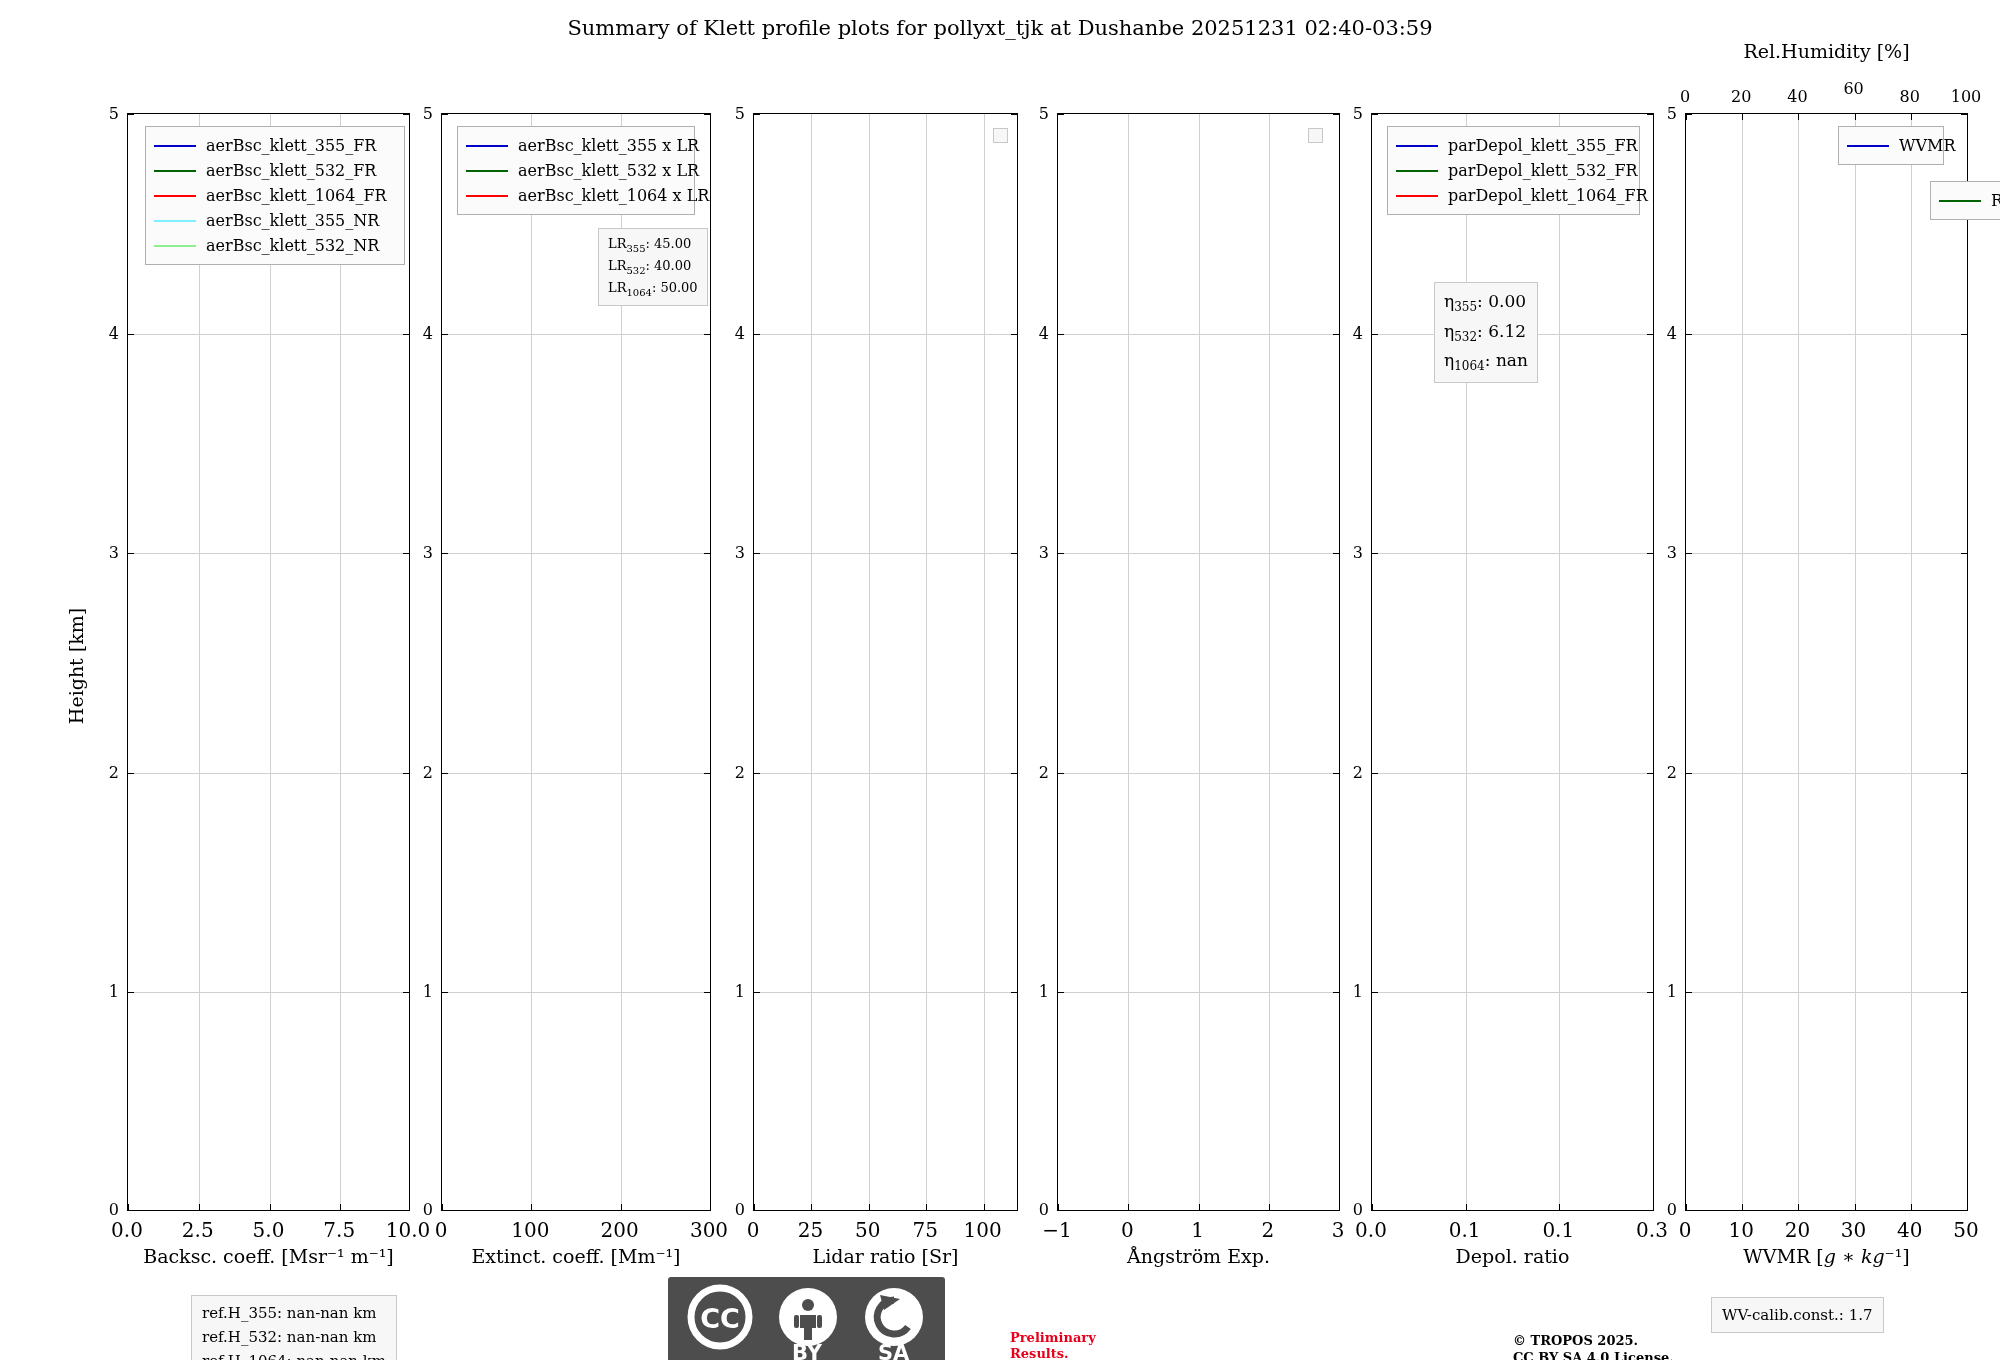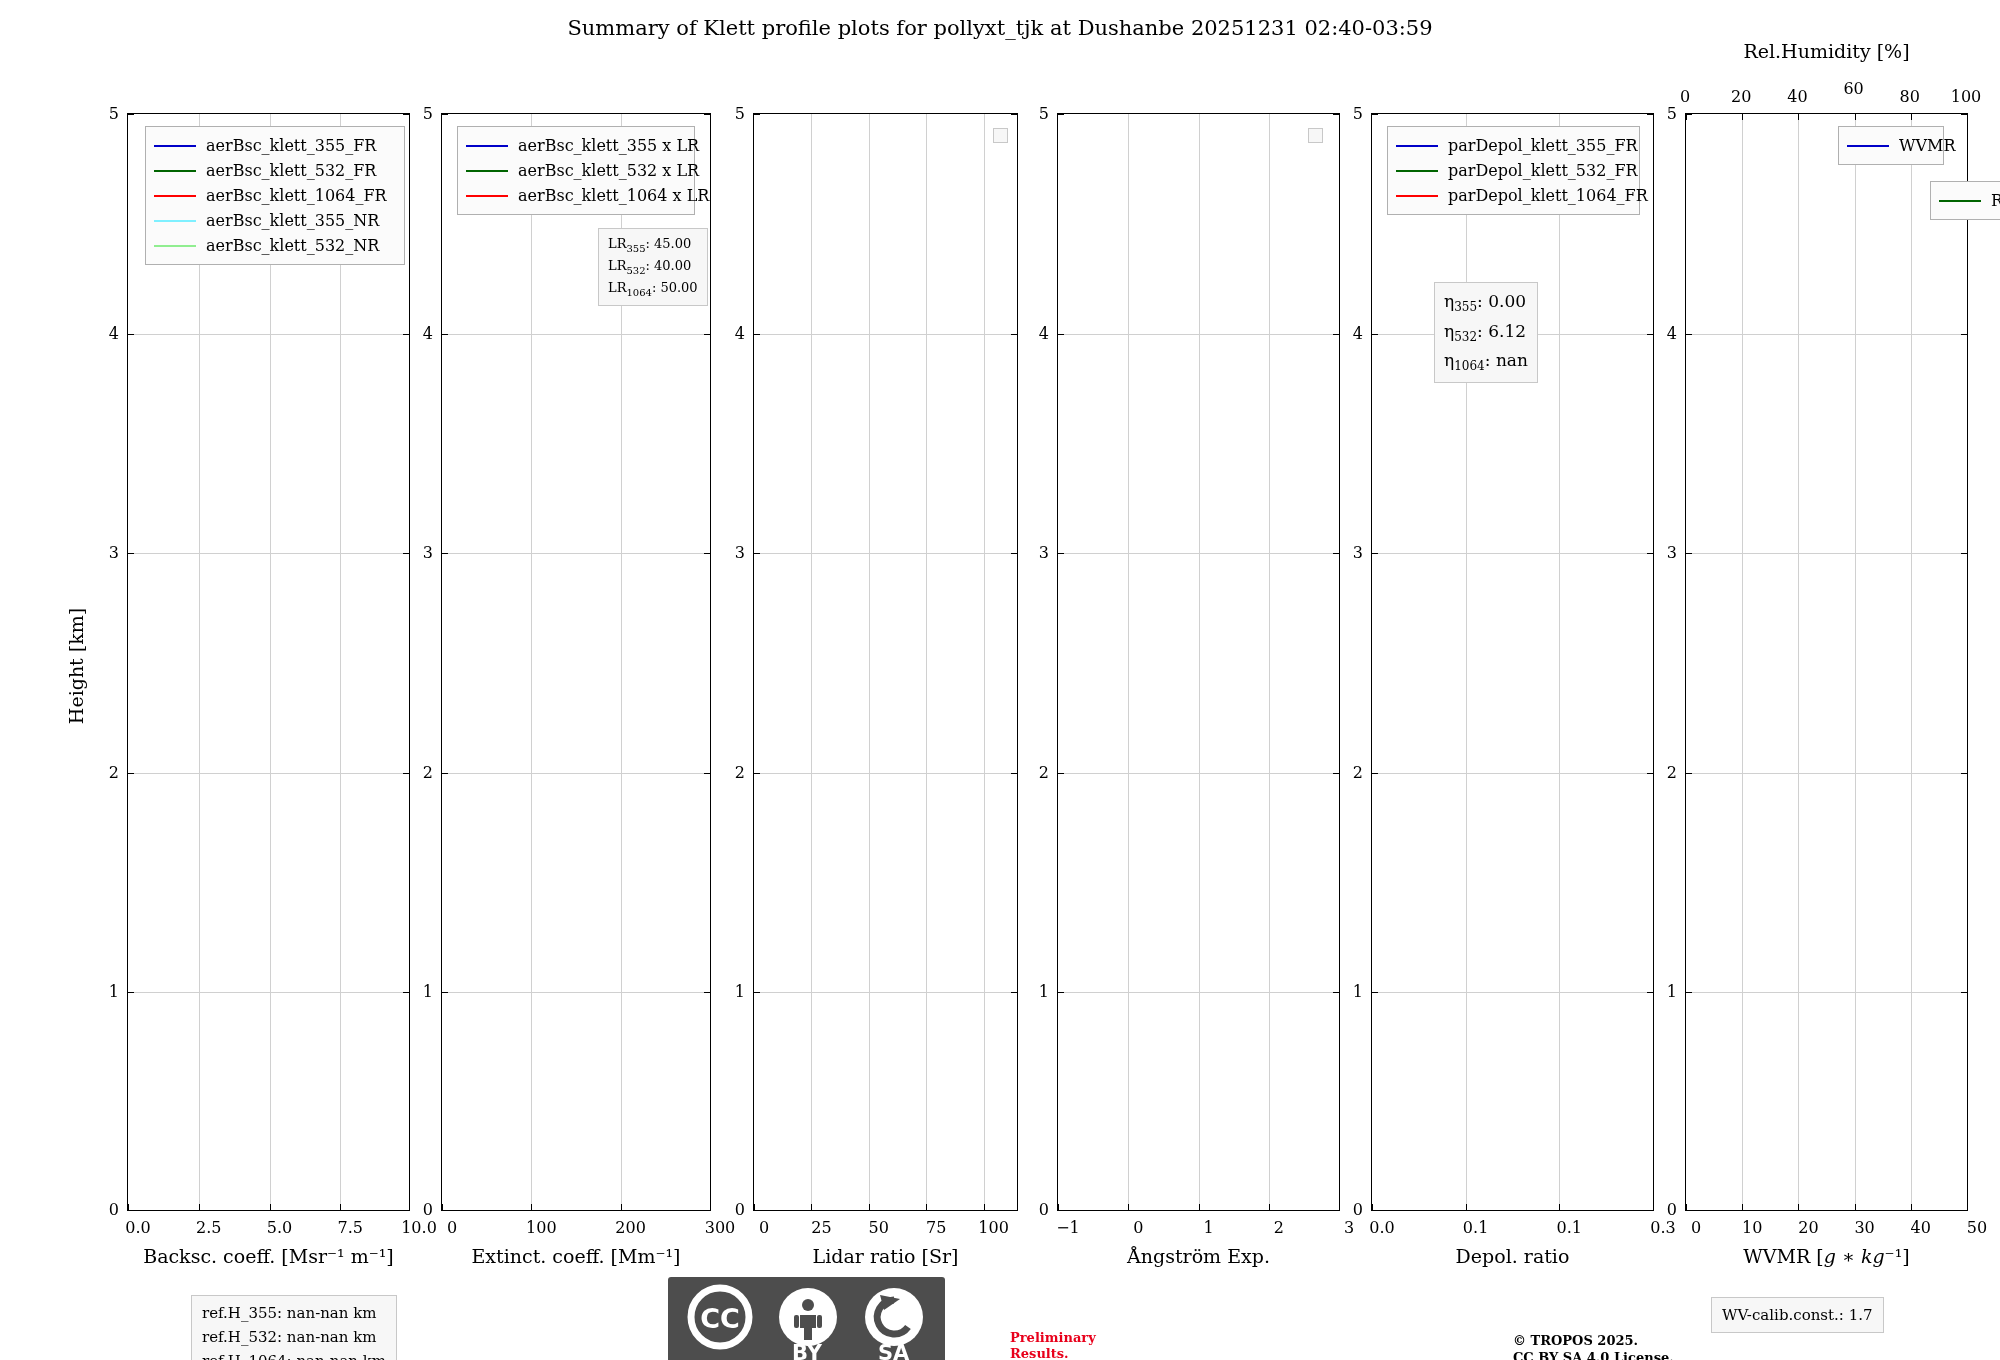--- a/index.html
+++ b/index.html
@@ -51,24 +51,23 @@
   .ylab-left {
     position:absolute;
     font-size:16px;
     text-align:right;
     transform:translate(-100%, -50%);
     padding-right:8px;
     white-space:nowrap;
   }
   .xlab-bottom {
     position:absolute;
-    font-size:16px;
+    font-size:20px;
     transform:translate(-50%, 0);
     white-space:nowrap;
-    margin-left:11px;
   }
   .xlab-top {
     position:absolute;
     font-size:16px;
     transform:translate(-50%, -100%);
     white-space:nowrap;
   }
   .axis-caption {
     position:absolute;
     font-size:19px;

